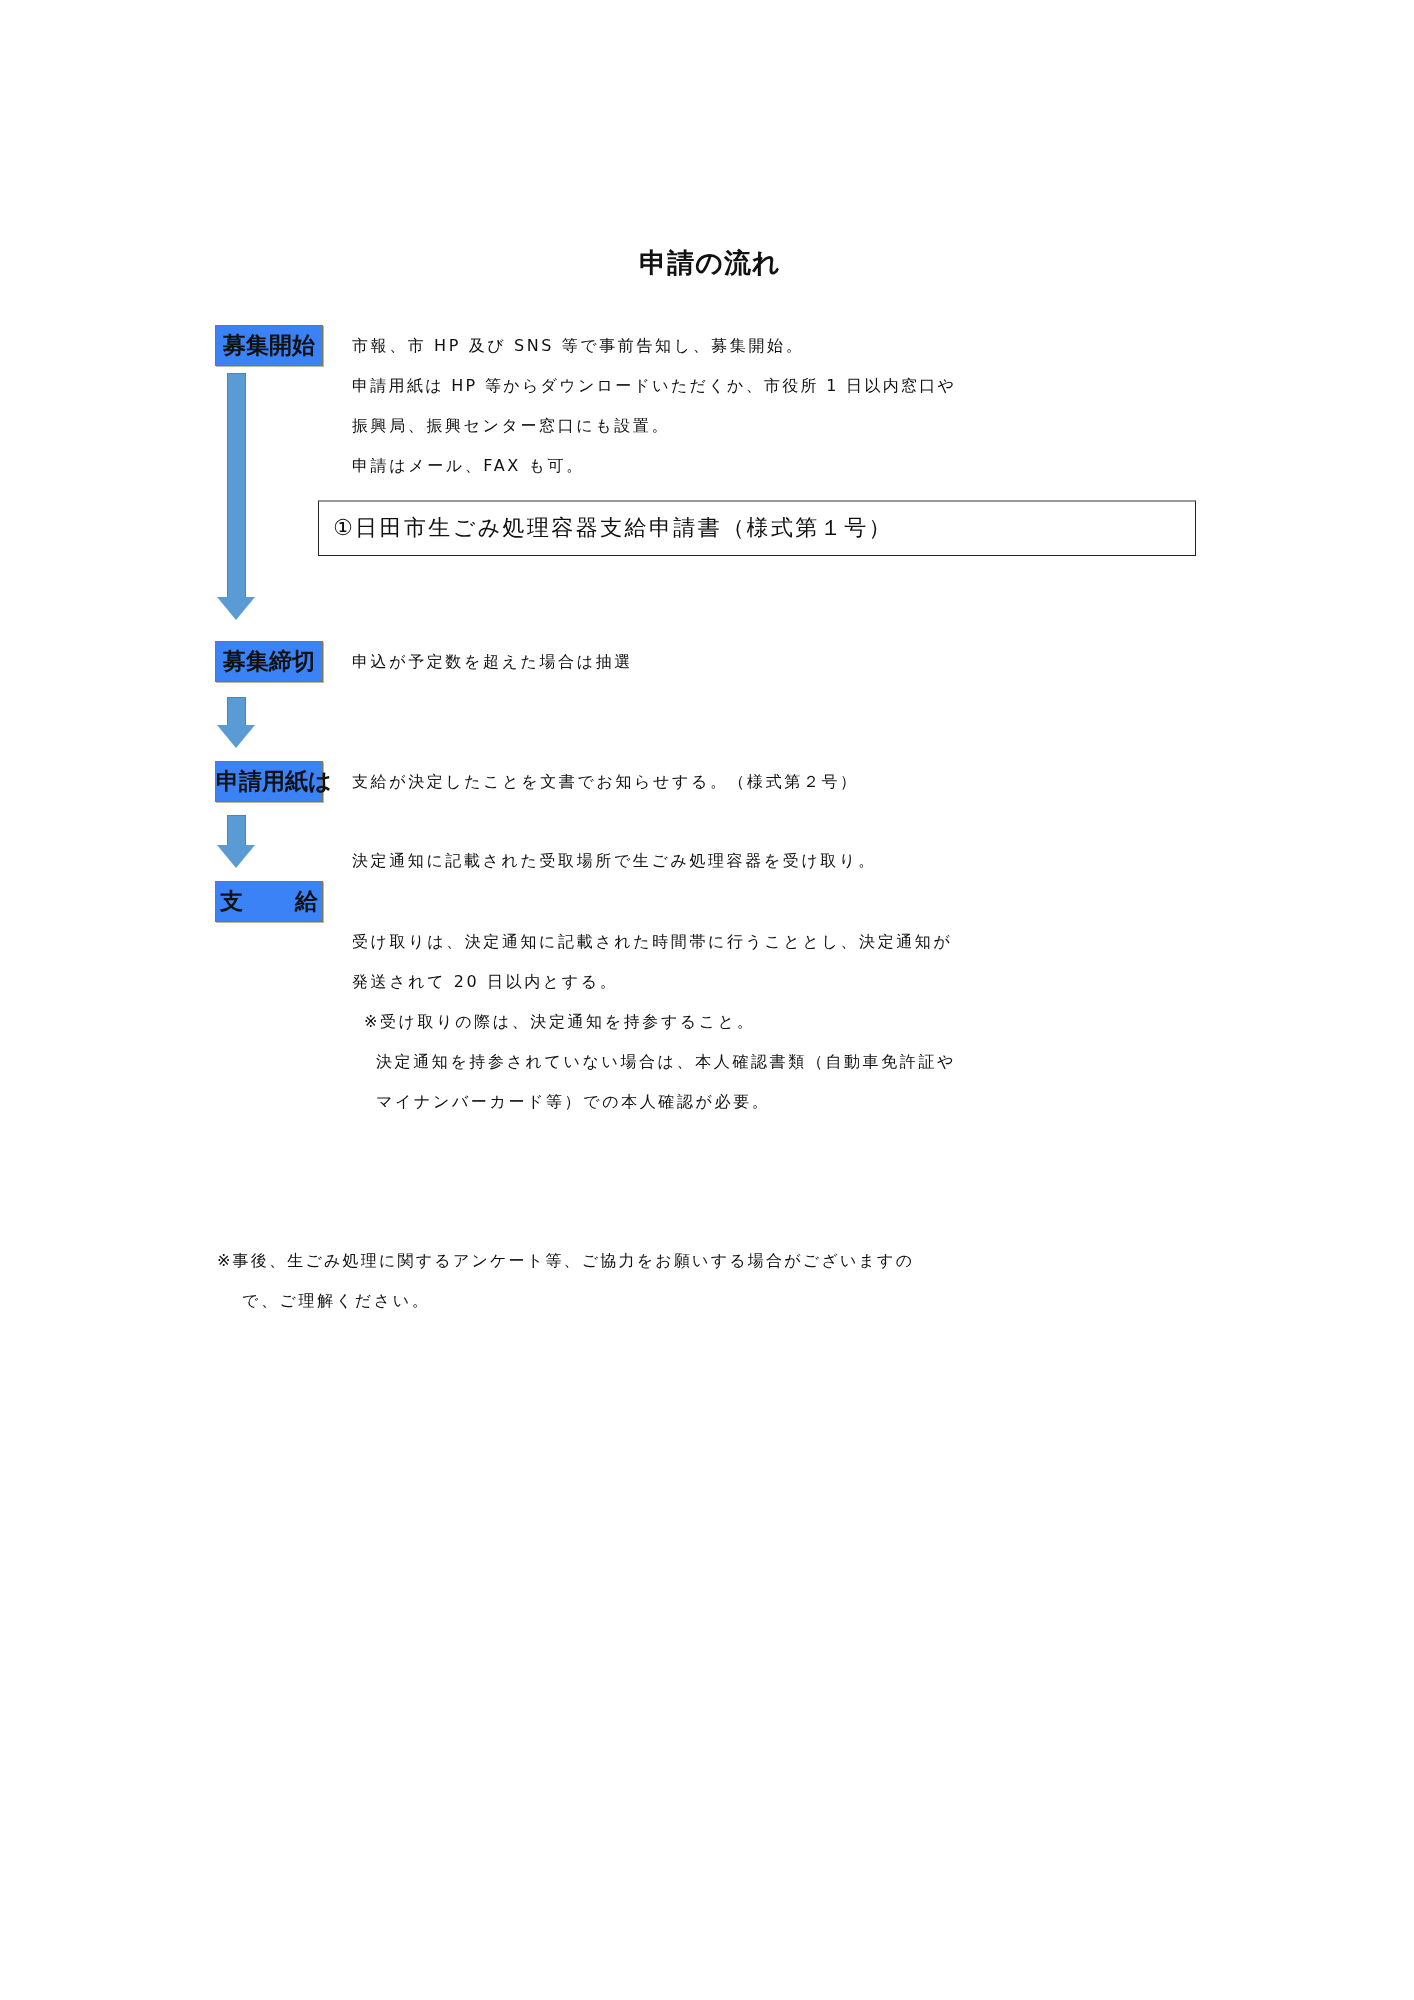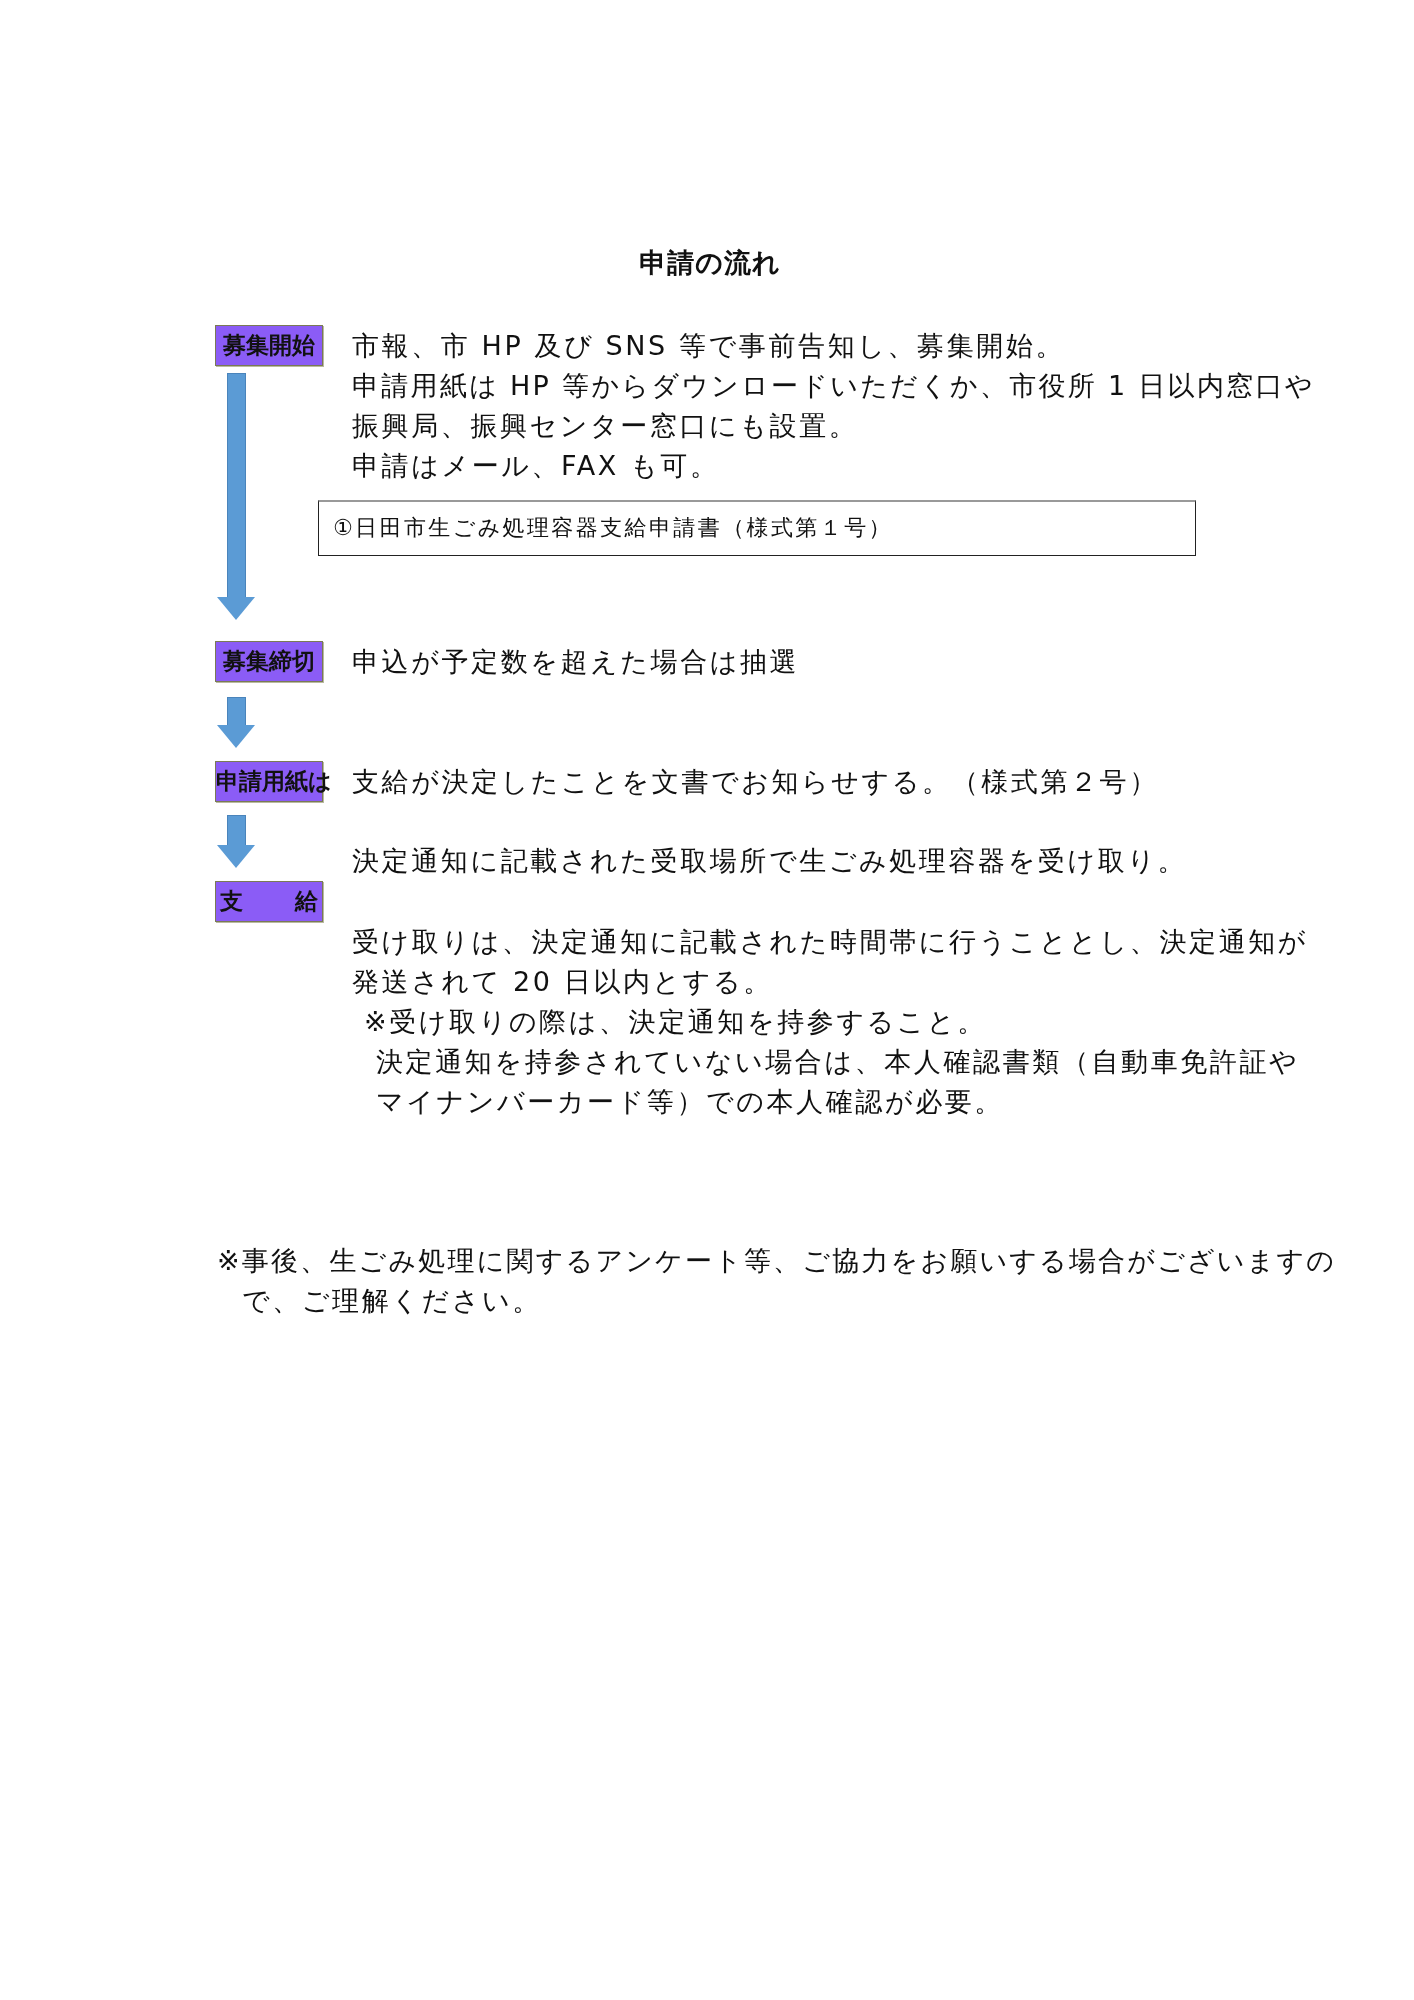--- a/index.html
+++ b/index.html
@@ -1,26 +1,26 @@
 <!DOCTYPE html>
 <html><head>
 <meta charset="utf-8">
 <style>
   html, body { margin: 0; padding: 0; background: #ffffff; }
   body { width: 1414px; height: 2000px; position: relative; overflow: hidden;
          font-family: "DejaVu Sans", "Liberation Sans", sans-serif; color: #111; }
   .abs { position: absolute; }
   .title { left: 0; width: 1420px; top: 245px; text-align: center; font-size: 27px;
            font-weight: bold; letter-spacing: 1px; white-space: nowrap; }
-  .label { position: absolute; left: 215px; width: 106px; height: 39px; background: #8b5cf6;
+  .label { position: absolute; left: 215px; width: 106px; height: 39px; background: #3b82f6;
            border: 1px solid #7a7a55; box-shadow: 1px 1px 0 #b9b9a0;
            font-size: 23px; font-weight: bold; line-height: 39px; text-align: center;
            white-space: nowrap; letter-spacing: 0px; }
   .label.spread { display: flex; justify-content: space-between; padding: 0 4px; box-sizing: border-box; width: 108px; height: 41px; }
-  .line { position: absolute; font-size: 27px; line-height: 26px; white-space: nowrap; letter-spacing: 2.6px; }
+  .line { position: absolute; font-size: 16px; line-height: 26px; white-space: nowrap; letter-spacing: 2.6px; }
   .shaft { position: absolute; background: #5b9bd5; border: 1px solid #4a84bb; box-sizing: border-box; }
   .head { position: absolute; width: 0; height: 0; border-left: 19px solid transparent;
           border-right: 19px solid transparent; border-top: 23px solid #5b9bd5; }
   .formbox { position: absolute; left: 318px; top: 500px; width: 878px; height: 56px;
              border: 1px solid #222; border-top: 2px solid #999; box-sizing: border-box; }
   .formtext { position: absolute; left: 14px; top: 13px; font-size: 22px; line-height: 26px;
               white-space: nowrap; letter-spacing: 2.4px; }
 </style>
 </head>
 <body>

